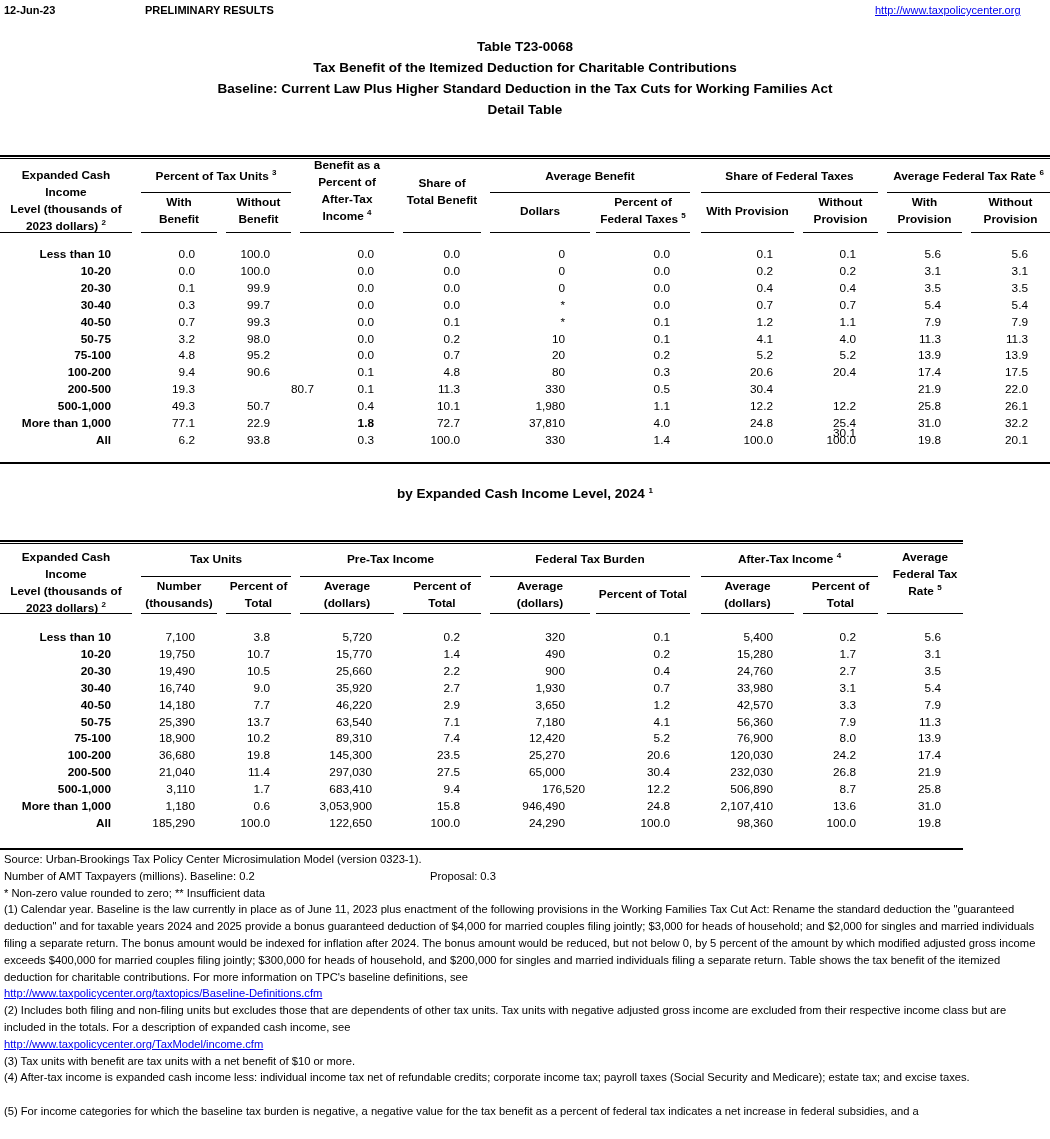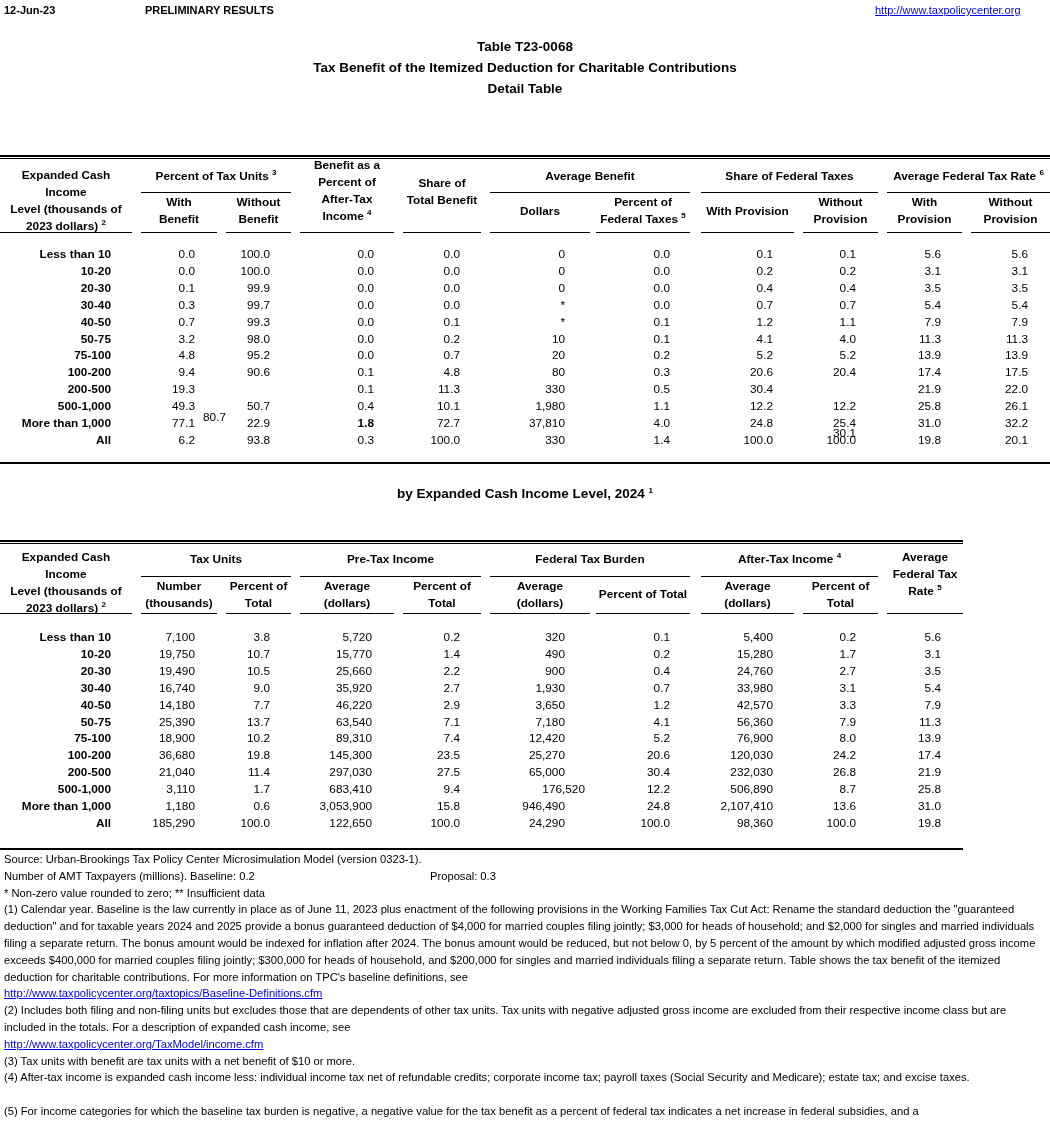--- a/index.html
+++ b/index.html
@@ -27,20 +27,21 @@
 </head>
 <body>
 
 <div class="abs topline bold" style="left:4px;">12-Jun-23</div>
 <div class="abs topline bold" style="left:145px;">PRELIMINARY RESULTS</div>
 <a class="abs topline link" style="left:875px;">http://www.taxpolicycenter.org</a>
 
 <div class="abs titles" style="top:36px;">
   <div>Table T23-0068</div>
   <div>Tax Benefit of the Itemized Deduction for Charitable Contributions</div>
+  <div>Baseline: Current Law Plus Higher Standard Deduction in the Tax Cuts for Working Families Act</div>
   <div>Detail Table</div>
 </div>
 
 <div class="dbl" style="top:155px; left:0; width:1050px;"></div>
 
 <div>
   <div class="hdr bold" style="left:0; width:132px; top:167px;">
     <div>Expanded Cash Income</div>
     <div>Level (thousands of</div>
     <div><span>2023 dollars)</span> <sup>2</sup></div>
@@ -209,21 +210,21 @@
       <span class="cell" style="right: 485px;">80</span>
       <span class="cell" style="right: 380px;">0.3</span>
       <span class="cell" style="right: 277px;">20.6</span>
       <span class="cell" style="right: 194px;">20.4</span>
       <span class="cell" style="right: 109px;">17.4</span>
       <span class="cell" style="right: 22px;">17.5</span>
     </div>
     <div class="row" style="top: 381.2px; left: 0px; width: 1050px;">
       <span class="cell label" style="right: 939px;">200-500</span>
       <span class="cell" style="right: 855px;">19.3</span>
-      <span class="cell" style="right: 824px; margin-top: 28px;">80.7</span>
+      <span class="cell" style="right: 736px;">80.7</span>
       <span class="cell" style="right: 676px;">0.1</span>
       <span class="cell" style="right: 590px;">11.3</span>
       <span class="cell" style="right: 485px;">330</span>
       <span class="cell" style="right: 380px;">0.5</span>
       <span class="cell" style="right: 277px;">30.4</span>
       <span class="cell" style="right: 194px; margin-top: 44px;">30.1</span>
       <span class="cell" style="right: 109px;">21.9</span>
       <span class="cell" style="right: 22px;">22.0</span>
     </div>
     <div class="row" style="top: 398.1px; left: 0px; width: 1050px;">

